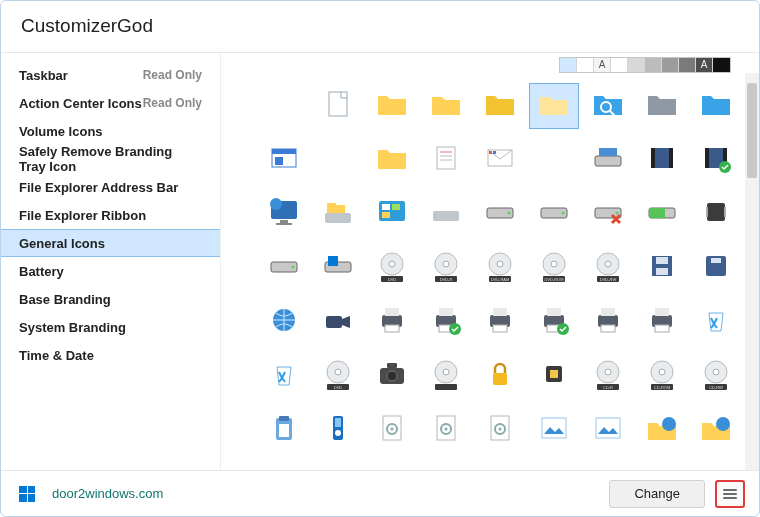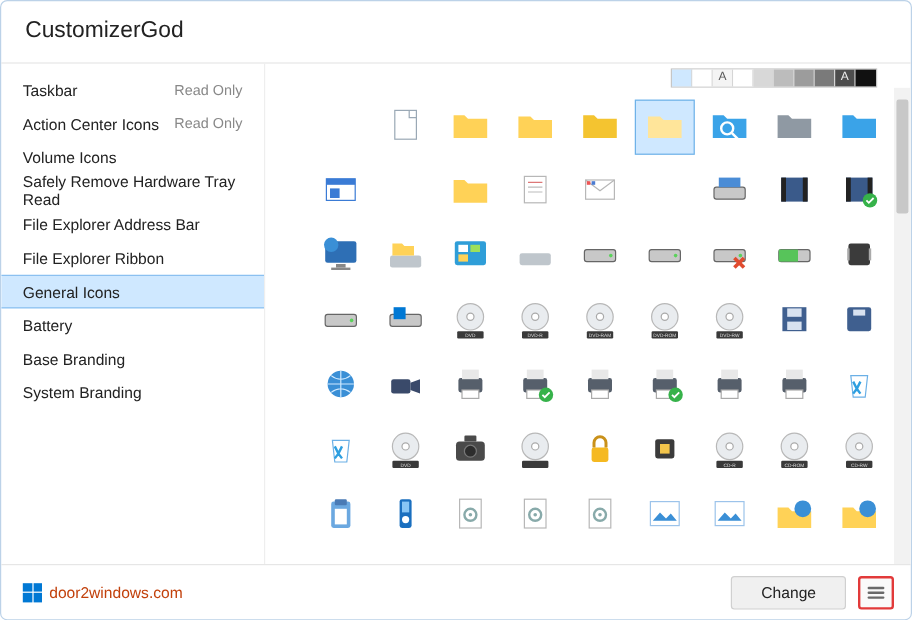--- a/index.html
+++ b/index.html
@@ -8,21 +8,21 @@
     width: 760px; height: 517px; border: 1px solid #bcd2e8; border-radius: 6px;
     background: #fff; display: flex; flex-direction: column; overflow: hidden;
   }
   .titlebar {
     height: 52px; padding: 14px 4px 6px 20px; border-bottom: 1px solid #e6e6e6;
     font-size: 19px; color: #222; font-weight: 400;
   }
   .body { flex: 1; display: flex; min-height: 0; }
   .sidebar {
     width: 220px; border-right: 1px solid #eee; padding: 8px 0; overflow-y: auto;
-    font-size: 13px; color: #222;
+    font-size: 13px; color: #222; font-weight: bold;
   }
   .sidebar-item {
     display: flex; align-items: center; justify-content: space-between;
     padding: 6px 18px; height: 28px; cursor: pointer;
   }
   .sidebar-item.selected { background: #cfe8ff; border: 1px solid #8bc0f0; border-left: none; border-right: none; }
   .status { color: #888; font-size: 12px; }
   .main { flex: 1; display: flex; flex-direction: column; min-width: 0; position: relative; }
   .listview-bar {
     height: 20px; display: flex; justify-content: flex-end; align-items: center;
@@ -46,21 +46,21 @@
     left: 314px; top: 60px;
   }
   .scrollbar {
     position: absolute; right: 0; top: 0; bottom: 0; width: 14px; background: #f2f2f2;
   }
   .scroll-thumb { position: absolute; left: 2px; width: 10px; background: #c8c8c8; border-radius: 2px; top: 10px; height: 95px; }
   .footer {
     height: 46px; border-top: 1px solid #e6e6e6; display: flex; align-items: center;
     padding: 0 14px 0 18px; gap: 10px;
   }
-  .link { color: #c2410c; font-size: 13px; text-decoration: none; display:flex; align-items:center; gap:6px; }
+  .link { color: #0f766e; font-size: 13px; text-decoration: none; display:flex; align-items:center; gap:17px; }
   .spacer { flex: 1; }
   .btn {
     height: 28px; padding: 0 24px; background: #f0f0f0; border: 1px solid #d0d0d0;
     border-radius: 3px; font-size: 13px; color: #222; cursor: pointer;
   }
   .menu-btn {
     width: 30px; height: 28px; border: 2px solid #e23a3a; border-radius: 3px;
     background: #fafafa; display: flex; align-items: center; justify-content: center; cursor: pointer;
   }
   .hamb { width: 14px; height: 10px; display:flex; flex-direction:column; justify-content:space-between; }
@@ -83,39 +83,42 @@
           <span class="status">Read Only</span>
         </div>
         <div class="sidebar-item">
           <span>Action Center Icons</span>
           <span class="status">Read Only</span>
         </div>
         <div class="sidebar-item">
           <span>Volume Icons</span>
         </div>
         <div class="sidebar-item">
-          <span>Safely Remove Hardware Tray Read</span>
+          <span>Safely Remove Branding Tray Icon</span>
         </div>
         <div class="sidebar-item">
           <span>File Explorer Address Bar</span>
         </div>
         <div class="sidebar-item">
           <span>File Explorer Ribbon</span>
         </div>
         <div class="sidebar-item selected">
           <span>General Icons</span>
         </div>
         <div class="sidebar-item">
           <span>Battery</span>
         </div>
         <div class="sidebar-item">
           <span>Base Branding</span>
         </div>
         <div class="sidebar-item">
           <span>System Branding</span>
+        </div>
+        <div class="sidebar-item">
+          <span>Time &amp; Date</span>
         </div>
       </div>
 
     <div class="main">
       <div class="listview-bar">
         <div class="view-swatches" id="swatches">
             <div class="sw" style="background: rgb(207, 232, 255);"></div>
             <div class="sw" style="background: rgb(255, 255, 255);"></div>
             <div class="sw" style="background: rgb(244, 244, 244);">A</div>
             <div class="sw" style="background: rgb(255, 255, 255);"></div>

